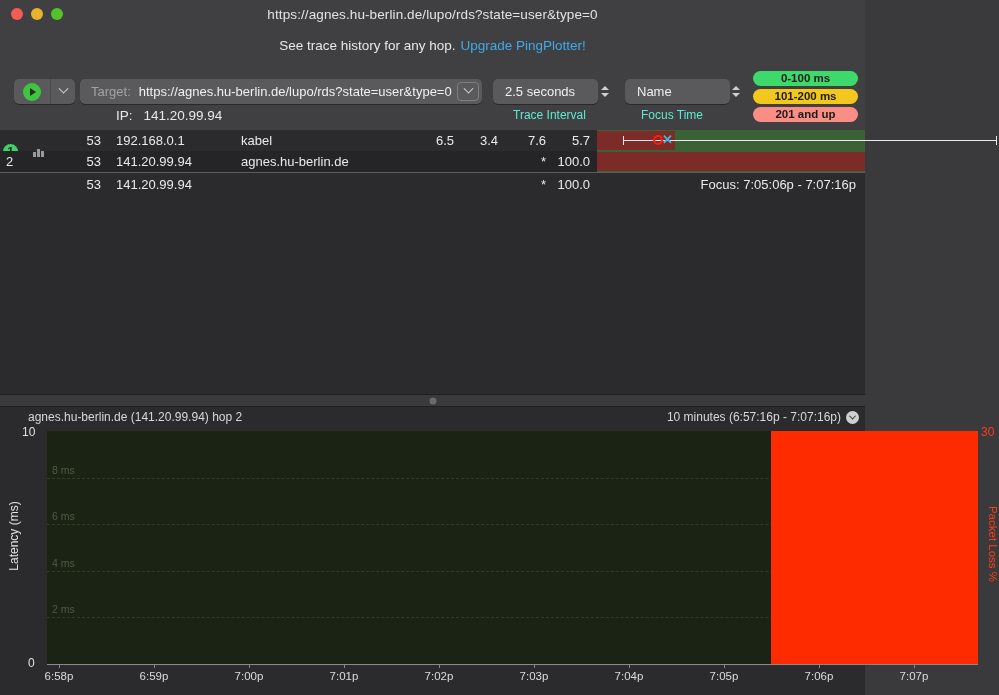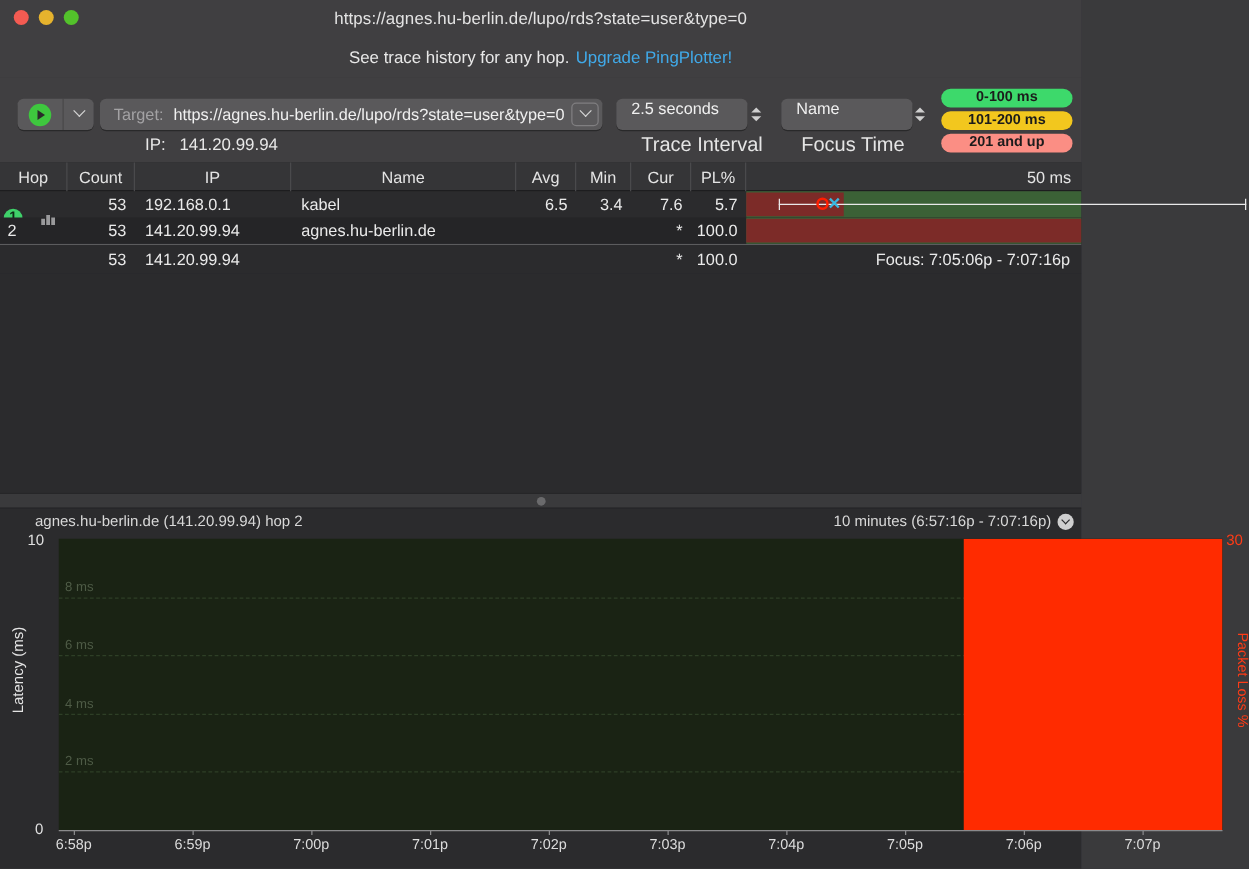--- a/index.html
+++ b/index.html
@@ -82,33 +82,33 @@
     background: #5a595b;
   }
   .ip-line {
     position: absolute; left: 116px; top: 46px;
     font-size: 13.5px; color: #e8e8e8;
   }
   .ip-line .ip-val { margin-left: 11px; }
 
   .spin-field {
     position: absolute; height: 25px; background: #5a595b; border-radius: 5px;
-    display: flex; color: #f0f0f0; font-size: 13px;
+    display: flex; align-items: center; color: #f0f0f0; font-size: 13px;
     padding-left: 12px; box-shadow: 0 1px 0 rgba(0,0,0,.35);
   }
   .stepper {
     position: absolute; width: 13px; height: 23px;
     display: flex; flex-direction: column; align-items: center; justify-content: center;
     gap: 3px; cursor: pointer;
   }
   .stepper .up, .stepper .dn { width: 0; height: 0; border-left: 4px solid transparent; border-right: 4px solid transparent; }
   .stepper .up { border-bottom: 4px solid #cfcfcf; }
   .stepper .dn { border-top: 4px solid #cfcfcf; }
   .field-caption {
-    position: absolute; font-size: 16px; color: #e5e5e5; top: 46px;
+    position: absolute; font-size: 12px; color: #5eead4; top: 46px;
   }
 
   .legend { position: absolute; right: 7px; top: 9px; width: 105px; }
   .legend-pill {
     height: 15px; border-radius: 8px; margin-bottom: 3px;
     font-size: 11.5px; color: #1b1b1b; text-align: center; line-height: 15px;
     font-weight: bold;
   }
   .pill-green { background: #3dd96b; }
   .pill-yellow { background: #f2c71e; }
@@ -282,31 +282,20 @@
     <div class="field-caption" style="left:641px;">Focus Time</div>
 
     <div class="legend">
       <div class="legend-pill pill-green">0-100 ms</div>
       <div class="legend-pill pill-yellow">101-200 ms</div>
       <div class="legend-pill pill-red">201 and up</div>
     </div>
   </div>
 
   <div class="table-panel">
-    <div class="thead">
-      <div class="th col-hop">Hop</div>
-      <div class="th col-count">Count</div>
-      <div class="th col-ip">IP</div>
-      <div class="th col-name">Name</div>
-      <div class="th col-avg">Avg</div>
-      <div class="th col-min">Min</div>
-      <div class="th col-cur">Cur</div>
-      <div class="th col-pl">PL%</div>
-      <div class="th col-graph">50 ms</div>
-    </div>
 
     <div class="trow">
       <div class="hop-cell">
         <span class="hop-badge">1</span>
       </div>
       <div class="td num col-count">53</div>
       <div class="td txt col-ip">192.168.0.1</div>
       <div class="td txt col-name">kabel</div>
       <div class="td num col-avg">6.5</div>
       <div class="td num col-min">3.4</div>

